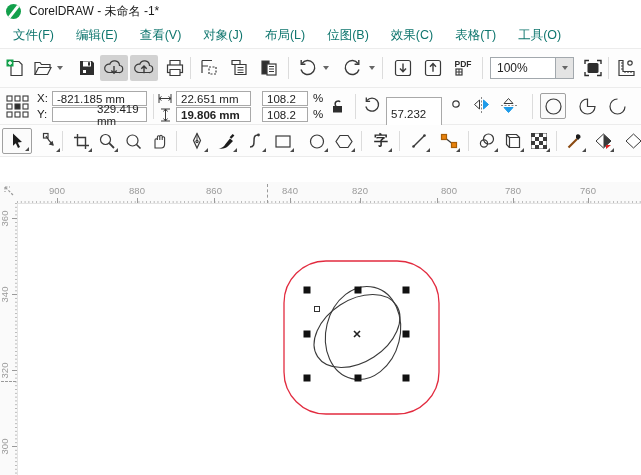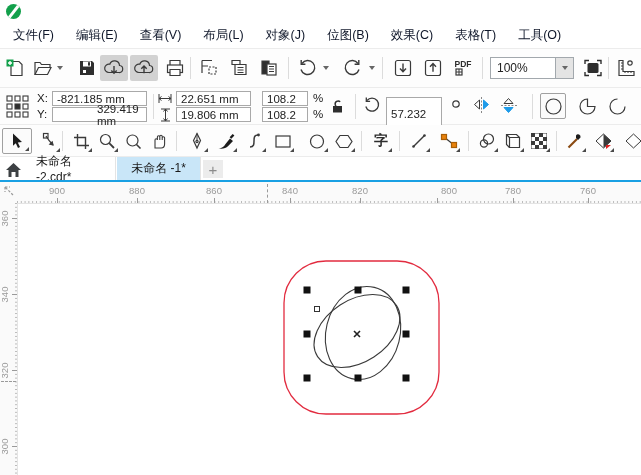--- a/index.html
+++ b/index.html
@@ -10,21 +10,21 @@
   
   #titlebar { position:absolute; left:0; top:0; width:641px; height:22px; background:#fff;
     display:flex; align-items:center; padding-left:6px; }
   #logo { width:15px; height:15px; border-radius:50%; background:#12a04b; position:relative; overflow:hidden; flex:0 0 15px; }
   #logo .swoosh { position:absolute; left:6px; top:-2px; width:3.2px; height:20px; background:#fff; transform:rotate(38deg); }
   #title-text { font-size:12px; margin-left:8px; color:#1a1a1a; }
 
   
   #menubar { position:absolute; left:0; top:22px; width:641px; height:27px; background:#fff;
     display:flex; align-items:center; padding-left:2px; border-bottom:1px solid #ececec; }
-  .menu-item { font-size:12.5px; color:#0f172a; padding:4px 11px; cursor:default;text-align:center; }
+  .menu-item { font-size:12.5px; color:#0f766e; padding:4px 11px; cursor:default;text-align:center; }
 
   
   .bar { position:absolute; left:0; width:641px; background:#fdfdfd; }
   .tbtn { position:absolute; width:26px; height:26px; display:flex; align-items:center; justify-content:center; border-radius:2px; }
   .pressed { background:#d2d2d2; }
   .vsep { position:absolute; width:1px; background:#dcdcdc; }
   .caret { width:0; height:0; border-left:3.5px solid transparent; border-right:3.5px solid transparent; border-top:4px solid #666; }
   .caret-cell { position:absolute; width:12px; height:26px; display:flex; align-items:center; justify-content:center; }
   svg.ic { stroke:#3a3a3a; fill:none; stroke-width:1.2; }
   .fly::after { content:""; position:absolute; right:2px; bottom:2px;
@@ -87,28 +87,29 @@
 </style>
 </head>
 <body>
 
 <div id="window">
 
   <div id="titlebar">
     <div id="logo">
         <div class="swoosh"></div>
       </div>
+    <div id="title-text">CorelDRAW - 未命名 -1*</div>
   </div>
 
   <div id="menubar">
     <div class="menu-item">文件(F)</div>
     <div class="menu-item">编辑(E)</div>
     <div class="menu-item">查看(V)</div>
+    <div class="menu-item">对象(J)</div>
     <div class="menu-item">布局(L)</div>
-    <div class="menu-item">对象(J)</div>
     <div class="menu-item">位图(B)</div>
     <div class="menu-item">效果(C)</div>
     <div class="menu-item">表格(T)</div>
     <div class="menu-item">工具(O)</div>
   </div>
 
   <div class="bar" id="stdbar">
     <div class="tbtn" style="left:2px">
       <svg class="ic" width="20" height="20" viewBox="0 0 20 20">
         <path d="M6 3.5h8l3 3V17.5H6z"></path>
@@ -260,21 +261,21 @@
       <svg class="ic" width="14" height="11" viewBox="0 0 14 11">
           <path d="M1 1 v9 M13 1 v9 M1 5.5 h12 M3.5 3.5 L1 5.5 L3.5 7.5 M10.5 3.5 L13 5.5 L10.5 7.5" stroke-width="1"></path>
         </svg>
     </div>
     <div class="pfield" style="left:176px; top:3px; width:75px;">22.651 mm</div>
     <div class="pic" style="left:160px; top:20px;">
       <svg class="ic" width="11" height="14" viewBox="0 0 11 14">
           <path d="M1 1 h9 M1 13 h9 M5.5 1 v12 M3.5 3.5 L5.5 1 L7.5 3.5 M3.5 10.5 L5.5 13 L7.5 10.5" stroke-width="1"></path>
         </svg>
     </div>
-    <div class="pfield" style="left:176px; top:19px; width:75px;">19.806 mm</div>
+    <div class="pfield" style="left:176px; top:19px; width:75px;font-weight:bold;">19.806 mm</div>
     <div class="pfield" style="left:262px; top:3px; width:46px;">108.2</div>
     <div class="plabel" style="left:313px; top:4px;">%</div>
     <div class="pfield" style="left:262px; top:19px; width:46px;">108.2</div>
     <div class="plabel" style="left:313px; top:20px;">%</div>
     <div class="pic" style="left:330px; top:10px;">
       <svg width="16" height="16" viewBox="0 0 16 16">
         <rect x="3" y="8" width="9" height="6.5" fill="#2e2e2e"></rect>
         <path d="M5.5 8 V6 a3 3 0 0 1 5.6-1.4" stroke="#2e2e2e" fill="none" stroke-width="1.5" transform="rotate(-18 8 7)"></path>
       </svg>
     </div>
@@ -453,31 +454,20 @@
         <path d="M12 13 h5 l-5 4z" fill="#e02020"></path>
       </svg>
     </div>
     <div class="tbtn" style="left:620px;">
       <svg width="19" height="18" viewBox="0 0 19 18">
         <path d="M9.5 2 L17 9 L9.5 16 L2 9z" fill="#fff" stroke="#3a3a3a"></path>
       </svg>
     </div>
   </div>
 
-  <div id="tabbar">
-    <div id="home-btn">
-      <svg width="17" height="16" viewBox="0 0 17 16">
-        <path d="M8.5 1 L16 8 H13.5 V15 H10.5 V10 H6.5 V15 H3.5 V8 H1z" fill="#3c4043"></path>
-      </svg>
-    </div>
-    <div class="doc-tab" style="left:24px; width:92px; background:#fff;">未命名 -2.cdr*</div>
-    <div class="doc-tab" style="left:117px; width:84px; background:#c9e6f8;">未命名 -1*</div>
-    <div id="tab-newbtn">+</div>
-    <div id="tab-underline" style="background:#19a0e3;"></div>
-  </div>
 
   <div id="ruler-corner">
     <svg width="14" height="14" viewBox="0 0 14 14" style="margin:2px;">
       <path d="M11 11 L3 3 M3 3 v5 M3 3 h5" stroke="#9a9a9a" fill="none" stroke-width="1.2" stroke-dasharray="2.5 1.5"></path>
     </svg>
   </div>
 
   <div id="h-ruler">
     <span class="h-ruler-label" style="left:40px">900</span>
     <span class="h-ruler-label" style="left:120px">880</span>

